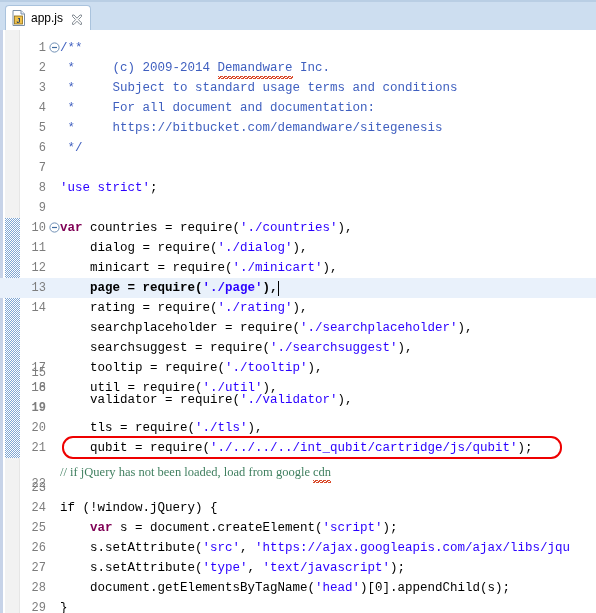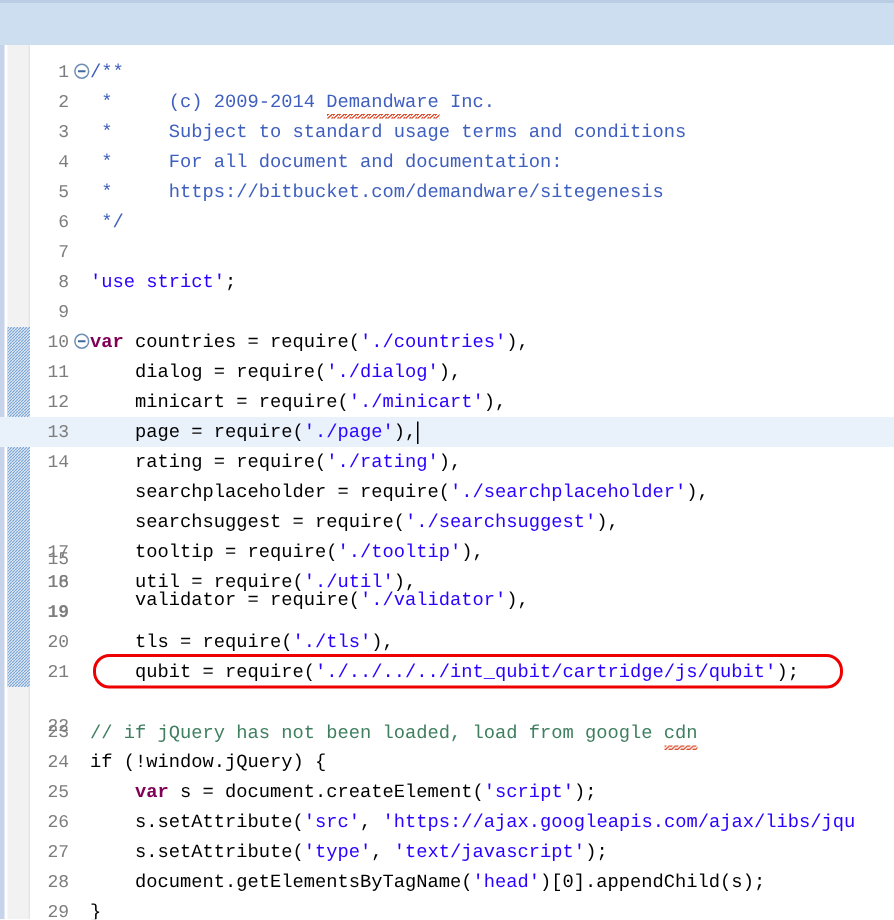--- a/index.html
+++ b/index.html
@@ -219,20 +219,36 @@
     pointer-events: none;
   }
 </style>
 </head>
 <body>
 
 <div id="app">
 
   <div class="tabbar">
     <div class="tabbar-inner"></div>
+    <div class="tab">
+      <span class="tab-icon">
+        <svg width="14" height="16" viewBox="0 0 14 16">
+          <path d="M1 0.5 H9 L12.5 4 V15.5 H1 Z" fill="#ffffff" stroke="#7a8fa6" stroke-width="1"></path>
+          <path d="M9 0.5 V4 H12.5" fill="#e7eef6" stroke="#7a8fa6" stroke-width="1"></path>
+          <rect x="2.5" y="6" width="8" height="8" fill="#f0c24b" stroke="#8a6a16" stroke-width="0.8"></rect>
+          <text x="6.5" y="12.5" font-family="Liberation Sans, sans-serif" font-size="7" fill="#1b3a66" text-anchor="middle" font-weight="bold">J</text>
+        </svg>
+      </span>
+      <span class="tab-label">app.js</span>
+      <span class="tab-close">
+        <svg width="12" height="12" viewBox="0 0 12 12">
+          <path d="M1.5 1 L3 1 L6 4.2 L9 1 L10.5 1 L10.5 2.5 L7.4 5.6 L10.5 8.8 L10.5 10.4 L9 10.4 L6 7.2 L3 10.4 L1.5 10.4 L1.5 8.8 L4.6 5.6 L1.5 2.5 Z" fill="none" stroke="#5c6670" stroke-width="1" stroke-linejoin="round"></path>
+        </svg>
+      </span>
+    </div>
   </div>
 
   <div class="editor">
     <div class="edge-rule"></div>
     <div class="anno-ruler"></div>
     <div class="change-bar" id="change-bar" style="top: 188px; height: 240px;"></div>
     <div class="gutter"></div>
     <div class="fold-col"></div>
 
     <div id="rows-layer">
@@ -279,21 +295,21 @@
         </div>
         <div class="code" style="top: 188px;"><span class="tk-keyword">var</span><span class="tk-plain"> countries = require(</span><span class="tk-string">'./countries'</span><span class="tk-plain">),</span></div>
         <div class="row" style="top: 208px;"></div>
         <div class="lineno" style="top: 208px;">11</div>
         <div class="code" style="top: 208px;"><span class="tk-plain">    dialog = require(</span><span class="tk-string">'./dialog'</span><span class="tk-plain">),</span></div>
         <div class="row" style="top: 228px;"></div>
         <div class="lineno" style="top: 228px;">12</div>
         <div class="code" style="top: 228px;"><span class="tk-plain">    minicart = require(</span><span class="tk-string">'./minicart'</span><span class="tk-plain">),</span></div>
         <div class="row current" style="top: 248px;"></div>
         <div class="lineno" style="top: 248px;">13</div>
-        <div class="code" style="top: 248px;"><span class="tk-plain">    page = require(</span><span class="tk-string">'./page'</span><span class="tk-plain">),</span></div>
+        <div class="code" style="top: 248px; font-weight: bold;"><span class="tk-plain">    page = require(</span><span class="tk-string">'./page'</span><span class="tk-plain">),</span></div>
         <div class="caret" style="top: 251px; left: 278.08px;"></div>
         <div class="row" style="top: 268px;"></div>
         <div class="lineno" style="top: 268px;">14</div>
         <div class="code" style="top: 268px;"><span class="tk-plain">    rating = require(</span><span class="tk-string">'./rating'</span><span class="tk-plain">),</span></div>
         <div class="row" style="top: 288px;"></div>
         <div class="lineno" style="top: 288px; margin-top: 45px;">15</div>
         <div class="code" style="top: 288px;"><span class="tk-plain">    searchplaceholder = require(</span><span class="tk-string">'./searchplaceholder'</span><span class="tk-plain">),</span></div>
         <div class="row" style="top: 308px;"></div>
         <div class="lineno" style="top: 308px; margin-top: 40px;">16</div>
         <div class="code" style="top: 308px;"><span class="tk-plain">    searchsuggest = require(</span><span class="tk-string">'./searchsuggest'</span><span class="tk-plain">),</span></div>
@@ -310,21 +326,21 @@
         <div class="lineno" style="top: 388px;">20</div>
         <div class="code" style="top: 388px;"><span class="tk-plain">    tls = require(</span><span class="tk-string">'./tls'</span><span class="tk-plain">),</span></div>
         <div class="row" style="top: 408px;"></div>
         <div class="lineno" style="top: 408px;">21</div>
         <div class="code" style="top: 408px; text-align: center;"><span class="tk-plain">    qubit = require(</span><span class="tk-string">'./../../../int_qubit/cartridge/js/qubit'</span><span class="tk-plain">);</span></div>
         <div class="row" style="top: 428px;"></div>
         <div class="lineno" style="top: 444px;">22</div>
         <div class="code" style="top: 428px;"></div>
         <div class="row" style="top: 448px;"></div>
         <div class="lineno" style="top: 448px;">23</div>
-        <div class="code" style="top: 449px;"><span class="tk-comment">// if jQuery has not been loaded, load from google </span><span class="tk-comment squiggle">cdn</span></div>
+        <div class="code" style="top: 432px; font-family: Liberation Serif, serif;"><span class="tk-comment">// if jQuery has not been loaded, load from google </span><span class="tk-comment squiggle">cdn</span></div>
         <div class="row" style="top: 468px;"></div>
         <div class="lineno" style="top: 468px;">24</div>
         <div class="code" style="top: 468px;"><span class="tk-plain">if (!window.jQuery) {</span></div>
         <div class="row" style="top: 488px;"></div>
         <div class="lineno" style="top: 488px;">25</div>
         <div class="code" style="top: 488px;"><span class="tk-plain">    </span><span class="tk-keyword">var</span><span class="tk-plain"> s = document.createElement(</span><span class="tk-string">'script'</span><span class="tk-plain">);</span></div>
         <div class="row" style="top: 508px;"></div>
         <div class="lineno" style="top: 508px;">26</div>
         <div class="code" style="top: 508px;"><span class="tk-plain">    s.setAttribute(</span><span class="tk-string">'src'</span><span class="tk-plain">, </span><span class="tk-string">'https://ajax.googleapis.com/ajax/libs/jqu</span></div>
         <div class="row" style="top: 528px;"></div>

